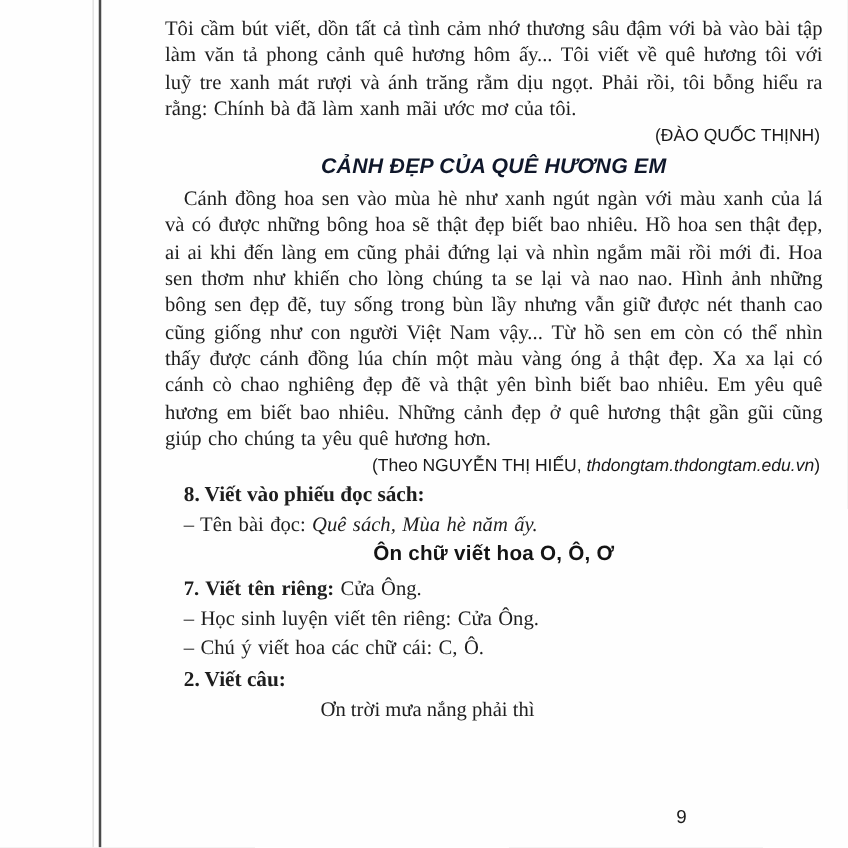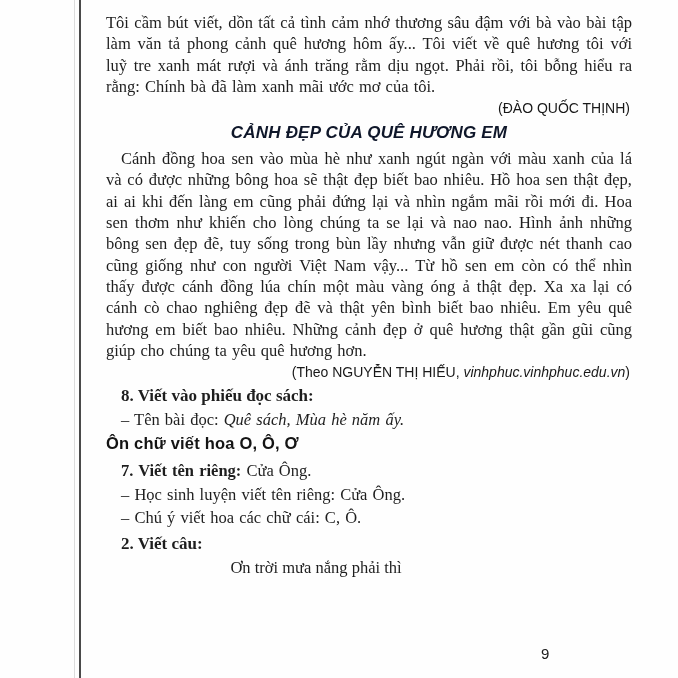--- a/index.html
+++ b/index.html
@@ -16,21 +16,21 @@
     position:absolute; left:79px; top:0;
     width:2px; height:678px;
     background:#4a4a4a;
   }
   .spine-halo {
     position:absolute; left:74px; top:0;
     width:1px; height:678px;
     background:#dcdcdc;
   }
   .content {
-    position:absolute; left:106px; top:12px; width:526px;
+    position:absolute; left:132px; top:12px; width:526px;
   }
   .body-par {
     font-size:16.5px; line-height:21.3px;
     text-align:justify;
     word-spacing:1px;
   }
   .indent { text-indent:15px; }
   .attribution {
     font-family:"Liberation Sans", sans-serif;
     font-size:14px; text-align:right;
@@ -61,21 +61,21 @@
   .section-heading .sans {
     font-family:"Liberation Sans", sans-serif;
     letter-spacing:.2px;
   }
   .section-heading .flower {
     font-size:14px; vertical-align:1px; margin-right:4px;
   }
   .sub-title {
     font-family:"Liberation Sans", sans-serif;
     font-weight:bold; font-size:16.5px;
-    text-align:left; margin:4px 0 7px 0;
+    text-align:center; margin:4px 0 7px 0;
     color:#141414; letter-spacing:.2px;
   }
   .poem {
     width:420px; text-align:center;
     font-size:16.5px; line-height:21.5px;
     margin-top:0;
   }
   .page-num {
     position:absolute; left:541px; top:645px;
     font-family:"Liberation Sans", sans-serif;
@@ -89,21 +89,21 @@
   <div class="spine-halo"></div>
   <div class="spine-line"></div>
 
   <div class="content">
 
     <p class="body-par">Tôi cầm bút viết, dồn tất cả tình cảm nhớ thương sâu đậm với bà vào bài tập làm văn tả phong cảnh quê hương hôm ấy... Tôi viết về quê hương tôi với luỹ tre xanh mát rượi và ánh trăng rằm dịu ngọt. Phải rồi, tôi bỗng hiểu ra rằng: Chính bà đã làm xanh mãi ước mơ của tôi.</p>
     <p class="attribution">(ĐÀO QUỐC THỊNH)</p>
 
     <h3 class="essay-title">CẢNH ĐẸP CỦA QUÊ HƯƠNG EM</h3>
     <p class="body-par indent">Cánh đồng hoa sen vào mùa hè như xanh ngút ngàn với màu xanh của lá và có được những bông hoa sẽ thật đẹp biết bao nhiêu. Hồ hoa sen thật đẹp, ai ai khi đến làng em cũng phải đứng lại và nhìn ngắm mãi rồi mới đi. Hoa sen thơm như khiến cho lòng chúng ta se lại và nao nao. Hình ảnh những bông sen đẹp đẽ, tuy sống trong bùn lầy nhưng vẫn giữ được nét thanh cao cũng giống như con người Việt Nam vậy... Từ hồ sen em còn có thể nhìn thấy được cánh đồng lúa chín một màu vàng óng ả thật đẹp. Xa xa lại có cánh cò chao nghiêng đẹp đẽ và thật yên bình biết bao nhiêu. Em yêu quê hương em biết bao nhiêu. Những cảnh đẹp ở quê hương thật gần gũi cũng giúp cho chúng ta yêu quê hương hơn.</p>
-    <p class="attribution"><span>(Theo NGUYỄN THỊ HIẾU, </span><span class="italic">vinhphuc.vinhphuc.edu.vn</span><span>)</span></p>
+    <p class="attribution"><span>(Theo NGUYỄN THỊ HIẾU, </span><span class="italic">thdongtam.thdongtam.edu.vn</span><span>)</span></p>
 
     <p class="task-heading">8. Viết vào phiếu đọc sách:</p>
     <p class="dash-item"><span>– Tên bài đọc: </span><span class="italic">Quê sách, Mùa hè năm ấy.</span></p>
 
     <h3 class="sub-title">Ôn chữ viết hoa O, Ô, Ơ</h3>
 
     <p class="dash-item"><span class="bold">7. Viết tên riêng: </span><span>Cửa Ông.</span></p>
     <p class="dash-item">– Học sinh luyện viết tên riêng: Cửa Ông.</p>
     <p class="dash-item">– Chú ý viết hoa các chữ cái: C, Ô.</p>
     <p class="task-heading">2. Viết câu:</p>

